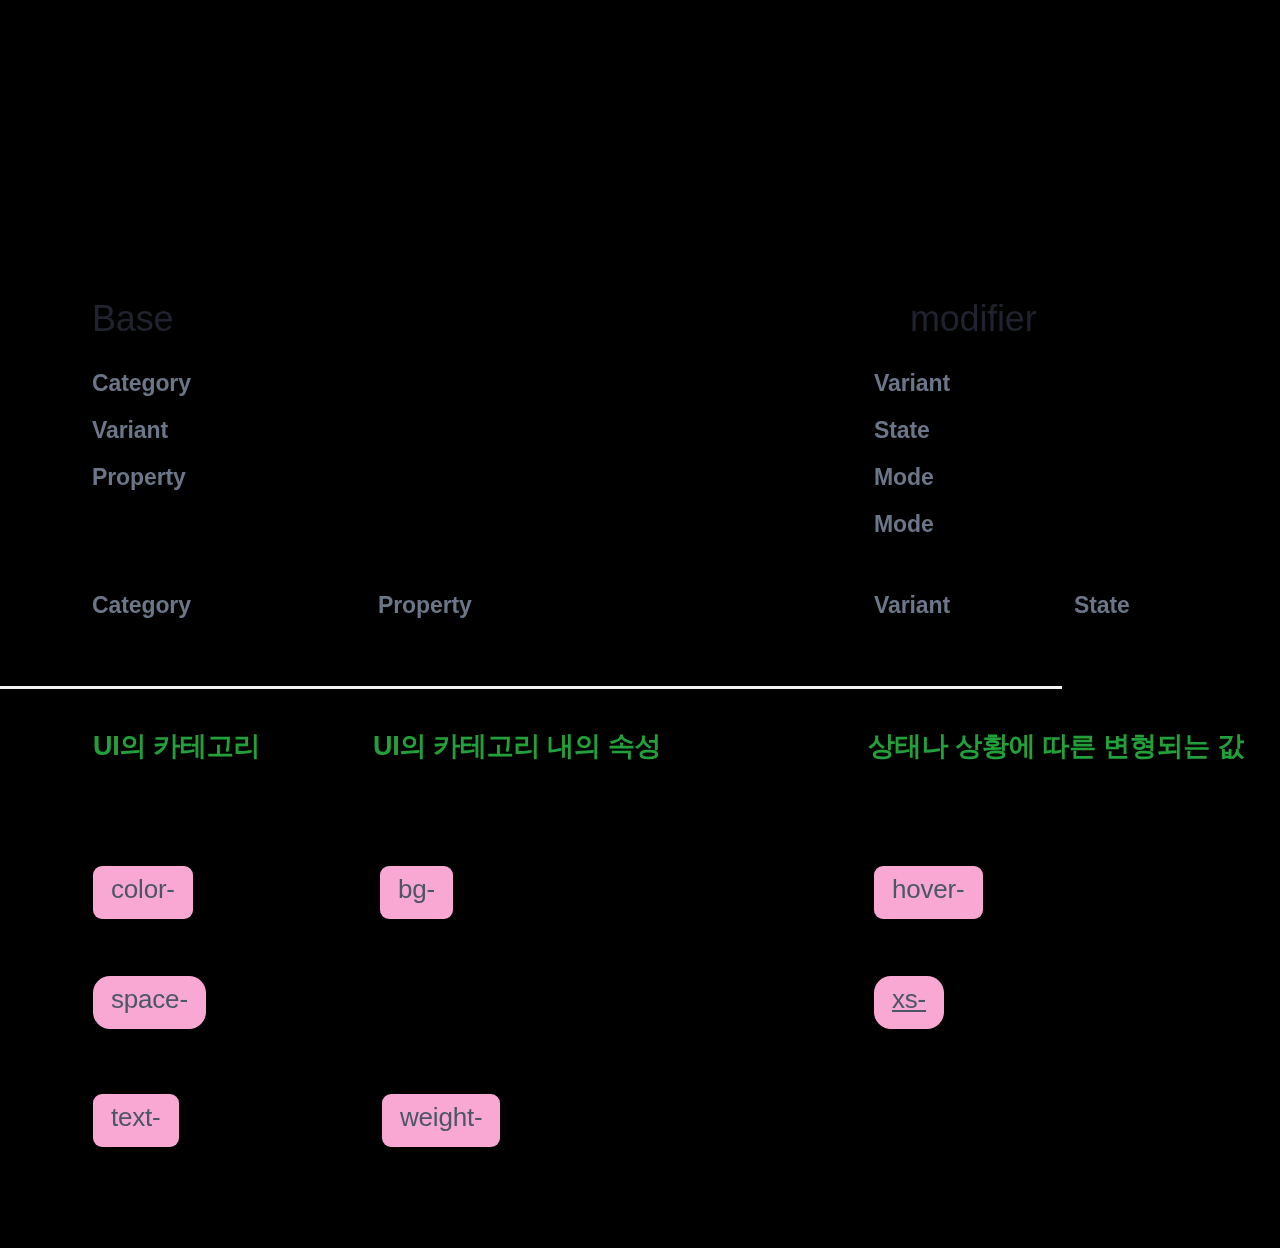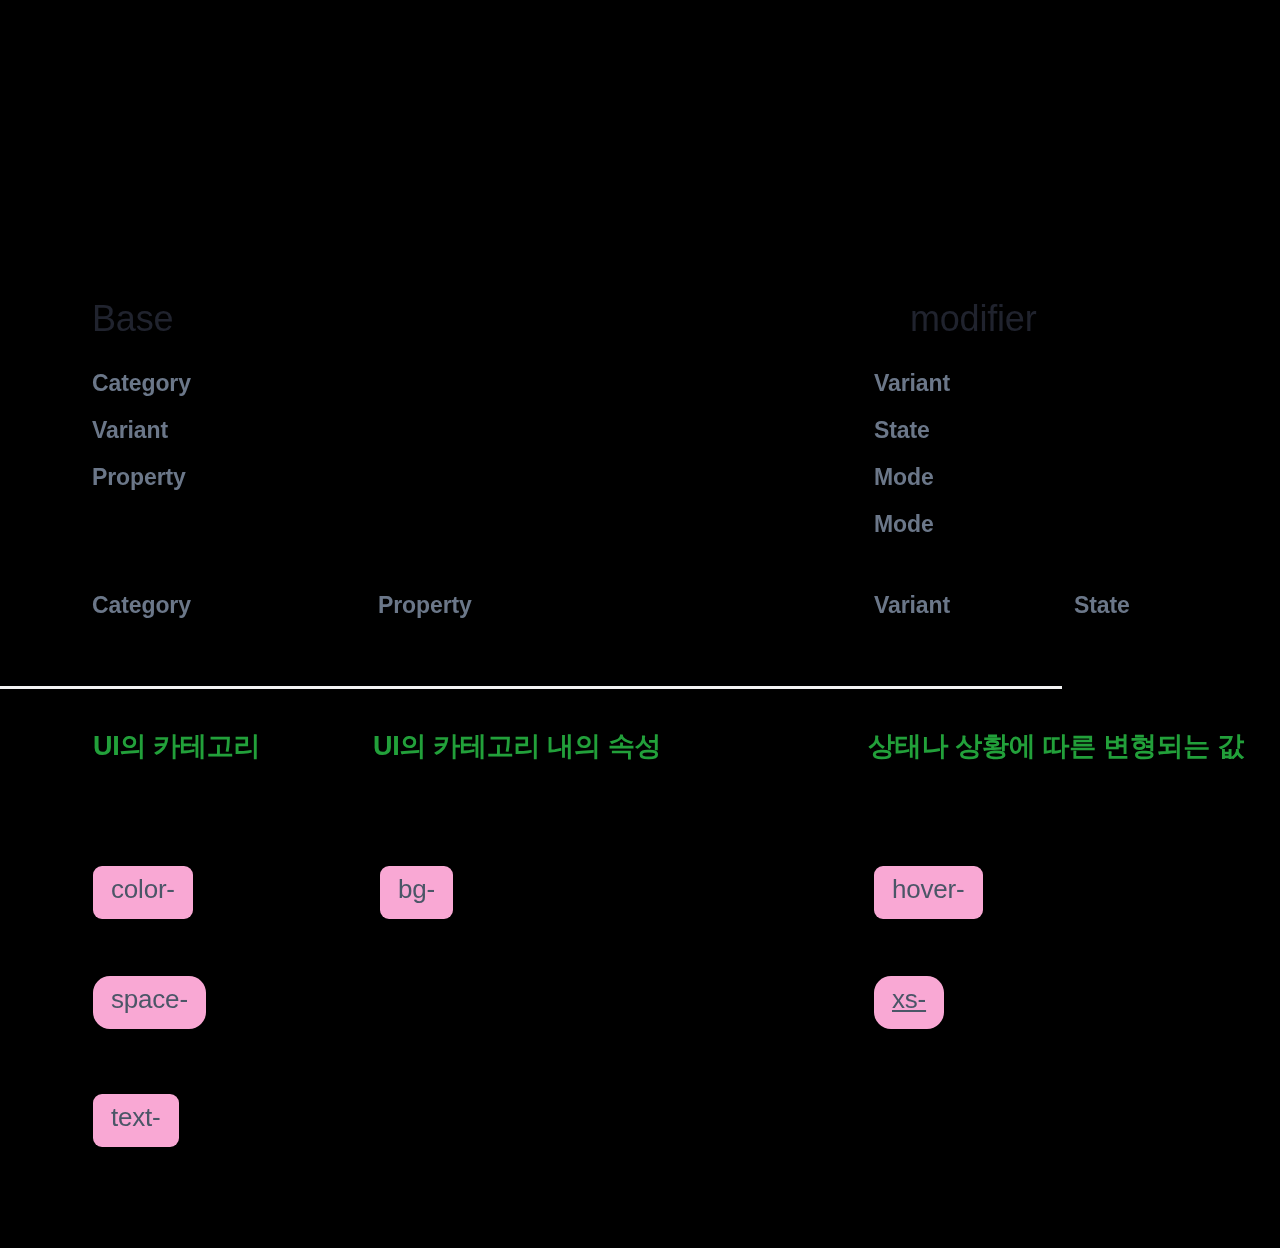--- a/index.html
+++ b/index.html
@@ -152,17 +152,18 @@
 
   <div class="caption g1">UI의 카테고리</div>
   <div class="caption g3">상태나 상황에 따른 변형되는 값</div>
   <div class="caption g2">UI의 카테고리 내의 속성</div>
 
   <div class="pill row-1 col-category">color-</div>
   <div class="pill row-2 col-category">space-</div>
   <div class="pill row-3 p-text">text-</div>
 
   <div class="pill row-1 col-property">bg-</div>
+  <div class="pill row-3 p-weight">weight-</div>
 
   <div class="pill row-1 p-hover">hover-</div>
   <div class="pill row-2 p-xs">xs-</div>
 
 </div>
 
 </body></html>

